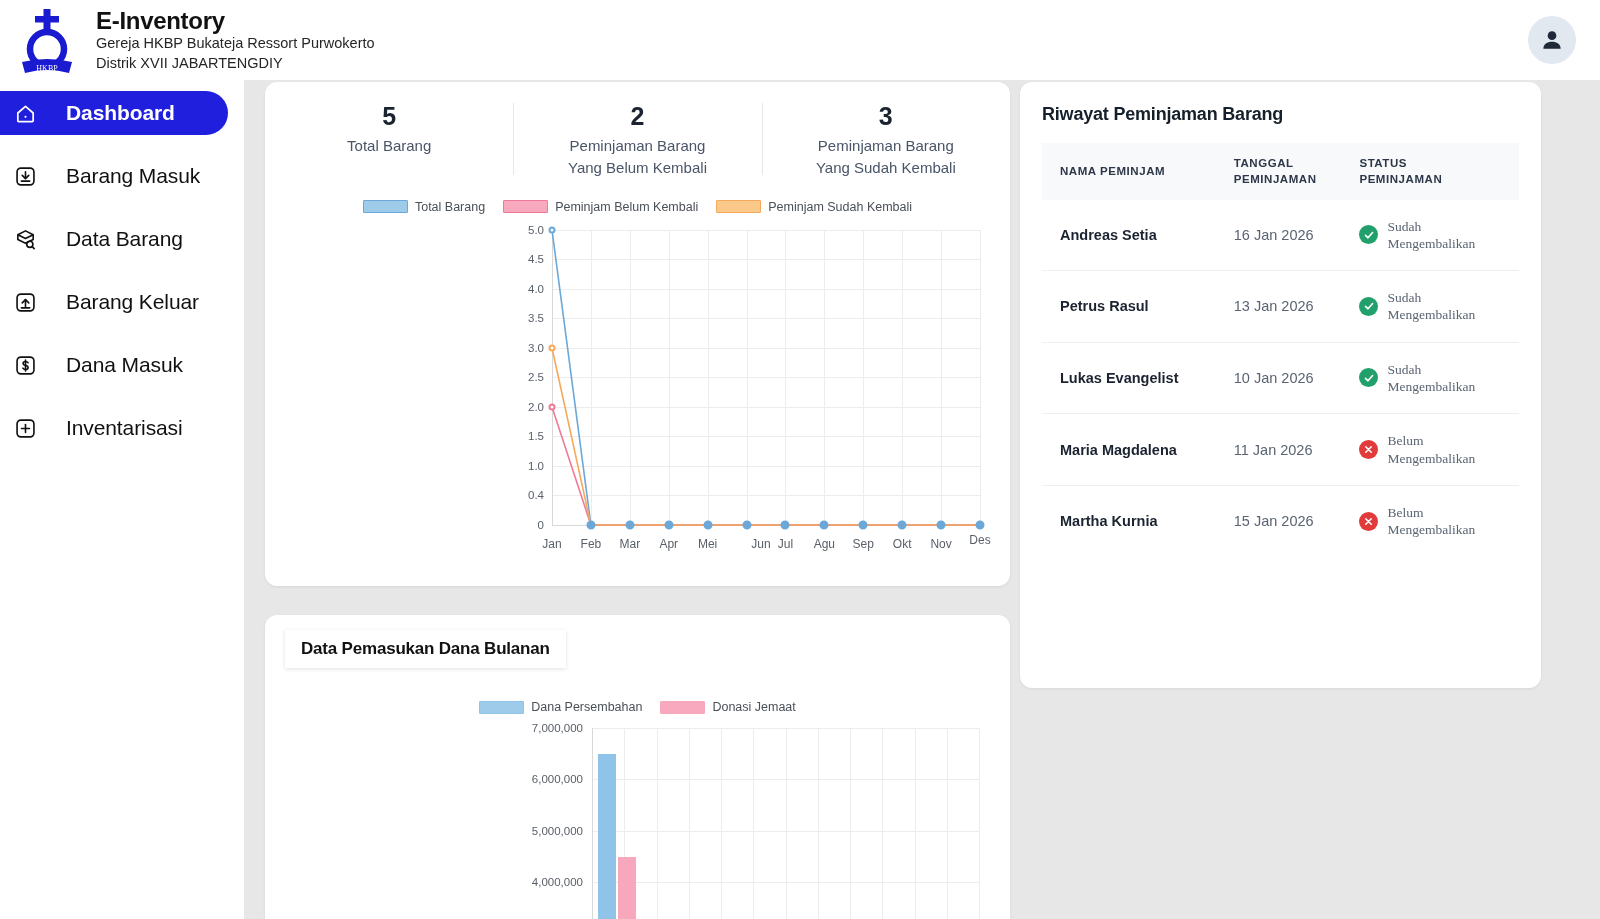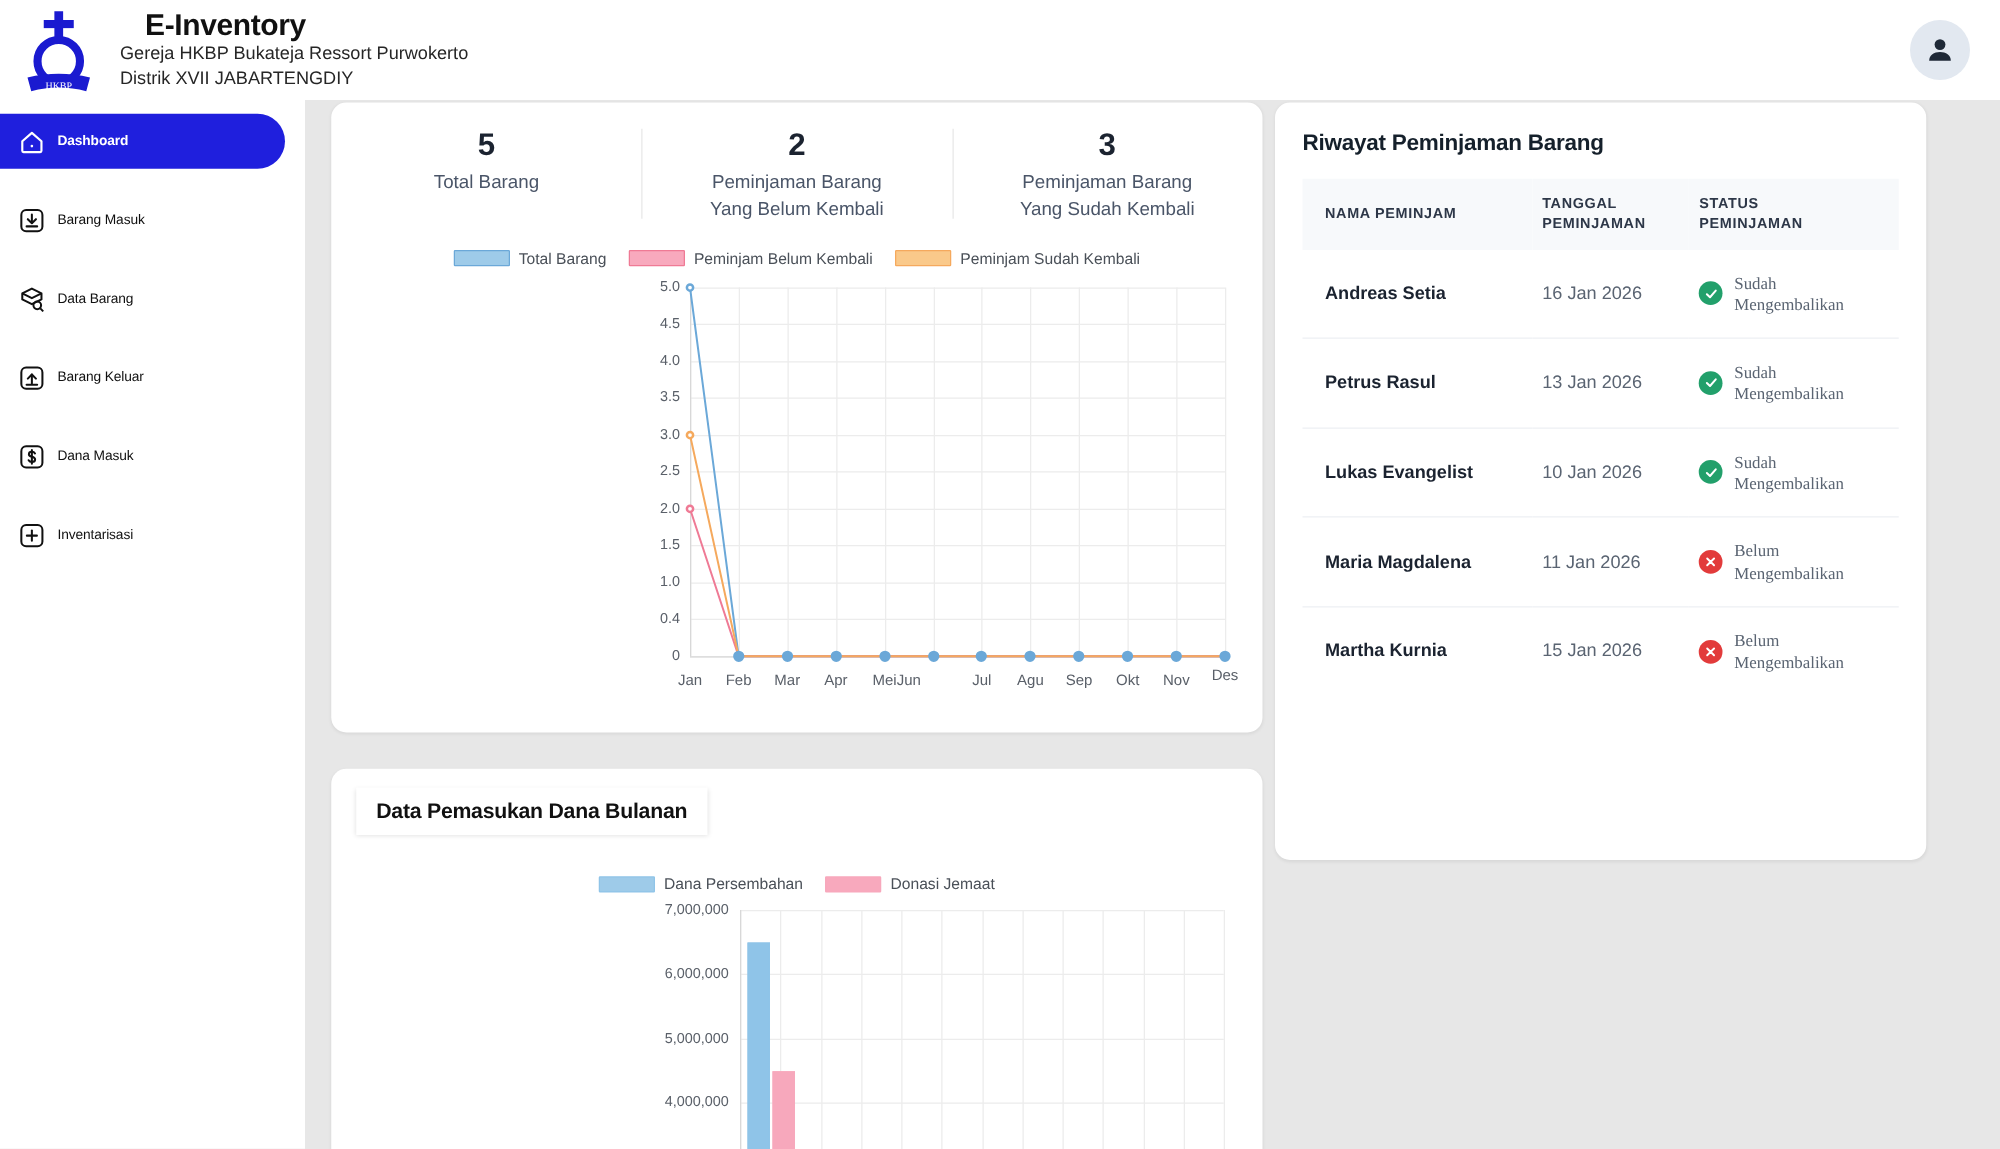--- a/index.html
+++ b/index.html
@@ -11,40 +11,40 @@
     -webkit-font-smoothing:antialiased;
   }
 
   
   .header {
     position:absolute; top:0; left:0; width:1600px; height:80px;
     background:#ffffff; display:flex; align-items:center; z-index:5;
   }
   .logo-wrap { width:78px; height:78px; margin-left:8px; display:flex; align-items:center; justify-content:center; }
   .brand-text { margin-left:10px; }
-  .brand-title { font-size:24px; font-weight:bold; letter-spacing:-0.3px; color:#111; line-height:1.15;margin-left:20px; }
+  .brand-title { font-size:24px; font-weight:bold; letter-spacing:-0.3px; color:#111; line-height:1.15; }
   .brand-sub { font-size:14.5px; color:#262626; line-height:1.35; }
   .avatar {
     position:absolute; right:24px; top:16px; width:48px; height:48px; border-radius:50%;
     background:#e2e8f0; display:flex; align-items:center; justify-content:center;
   }
 
   
   .sidebar {
     position:absolute; top:80px; left:0; width:244px; height:839px; background:#ffffff; z-index:4;
   }
   .nav-item {
     display:flex; align-items:center; height:44px; margin:0 16px 0 0; padding-left:12px;
     border-radius:0 24px 24px 0; color:#111; cursor:pointer;
   }
   .nav-item + .nav-item { margin-top:19px; }
   .nav-item:first-child { margin-top:11px; }
   .nav-item.active { background:#1f1fdd; color:#ffffff; }
   .nav-icon { width:26px; height:26px; display:flex; align-items:center; justify-content:center; flex:0 0 26px; }
-  .nav-label { margin-left:8px; font-size:11px; font-weight:500; letter-spacing:-0.1px; }
+  .nav-label { margin-left:28px; font-size:21px; font-weight:500; letter-spacing:-0.1px; }
   .nav-item.active .nav-label { font-weight:600; }
 
   
   .content { position:absolute; top:80px; left:244px; width:1356px; height:839px; }
   .card { background:#fff; border-radius:12px; box-shadow:0 1px 3px rgba(0,0,0,.07); }
 
   .card-top  { position:absolute; left:21px;  top:2px;   width:745px;  height:504px; overflow:hidden; }
   .card-side { position:absolute; left:776px; top:2px;   width:521px;  height:606px; overflow:hidden; }
   .card-bot  { position:absolute; left:21px;  top:535px; width:745px;  height:330px; overflow:visible; }
 
@@ -252,21 +252,21 @@
         <div class="x-label" style="left: 287px; top: 317px;">Jan</div>
         <div class="grid-v" style="left: 325.909px; top: 10px; height: 295px;"></div>
         <div class="x-label" style="left: 325.909px; top: 317px;">Feb</div>
         <div class="grid-v" style="left: 364.818px; top: 10px; height: 295px;"></div>
         <div class="x-label" style="left: 364.818px; top: 317px;">Mar</div>
         <div class="grid-v" style="left: 403.727px; top: 10px; height: 295px;"></div>
         <div class="x-label" style="left: 403.727px; top: 317px;">Apr</div>
         <div class="grid-v" style="left: 442.636px; top: 10px; height: 295px;"></div>
         <div class="x-label" style="left: 442.636px; top: 317px;">Mei</div>
         <div class="grid-v" style="left: 481.545px; top: 10px; height: 295px;"></div>
-        <div class="x-label" style="left: 462px; top: 317px;">Jun</div>
+        <div class="x-label" style="left: 496px; top: 317px;">Jun</div>
         <div class="grid-v" style="left: 520.455px; top: 10px; height: 295px;"></div>
         <div class="x-label" style="left: 520.455px; top: 317px;">Jul</div>
         <div class="grid-v" style="left: 559.364px; top: 10px; height: 295px;"></div>
         <div class="x-label" style="left: 559.364px; top: 317px;">Agu</div>
         <div class="grid-v" style="left: 598.273px; top: 10px; height: 295px;"></div>
         <div class="x-label" style="left: 598.273px; top: 317px;">Sep</div>
         <div class="grid-v" style="left: 637.182px; top: 10px; height: 295px;"></div>
         <div class="x-label" style="left: 637.182px; top: 317px;">Okt</div>
         <div class="grid-v" style="left: 676.091px; top: 10px; height: 295px;"></div>
         <div class="x-label" style="left: 676.091px; top: 317px;">Nov</div>

